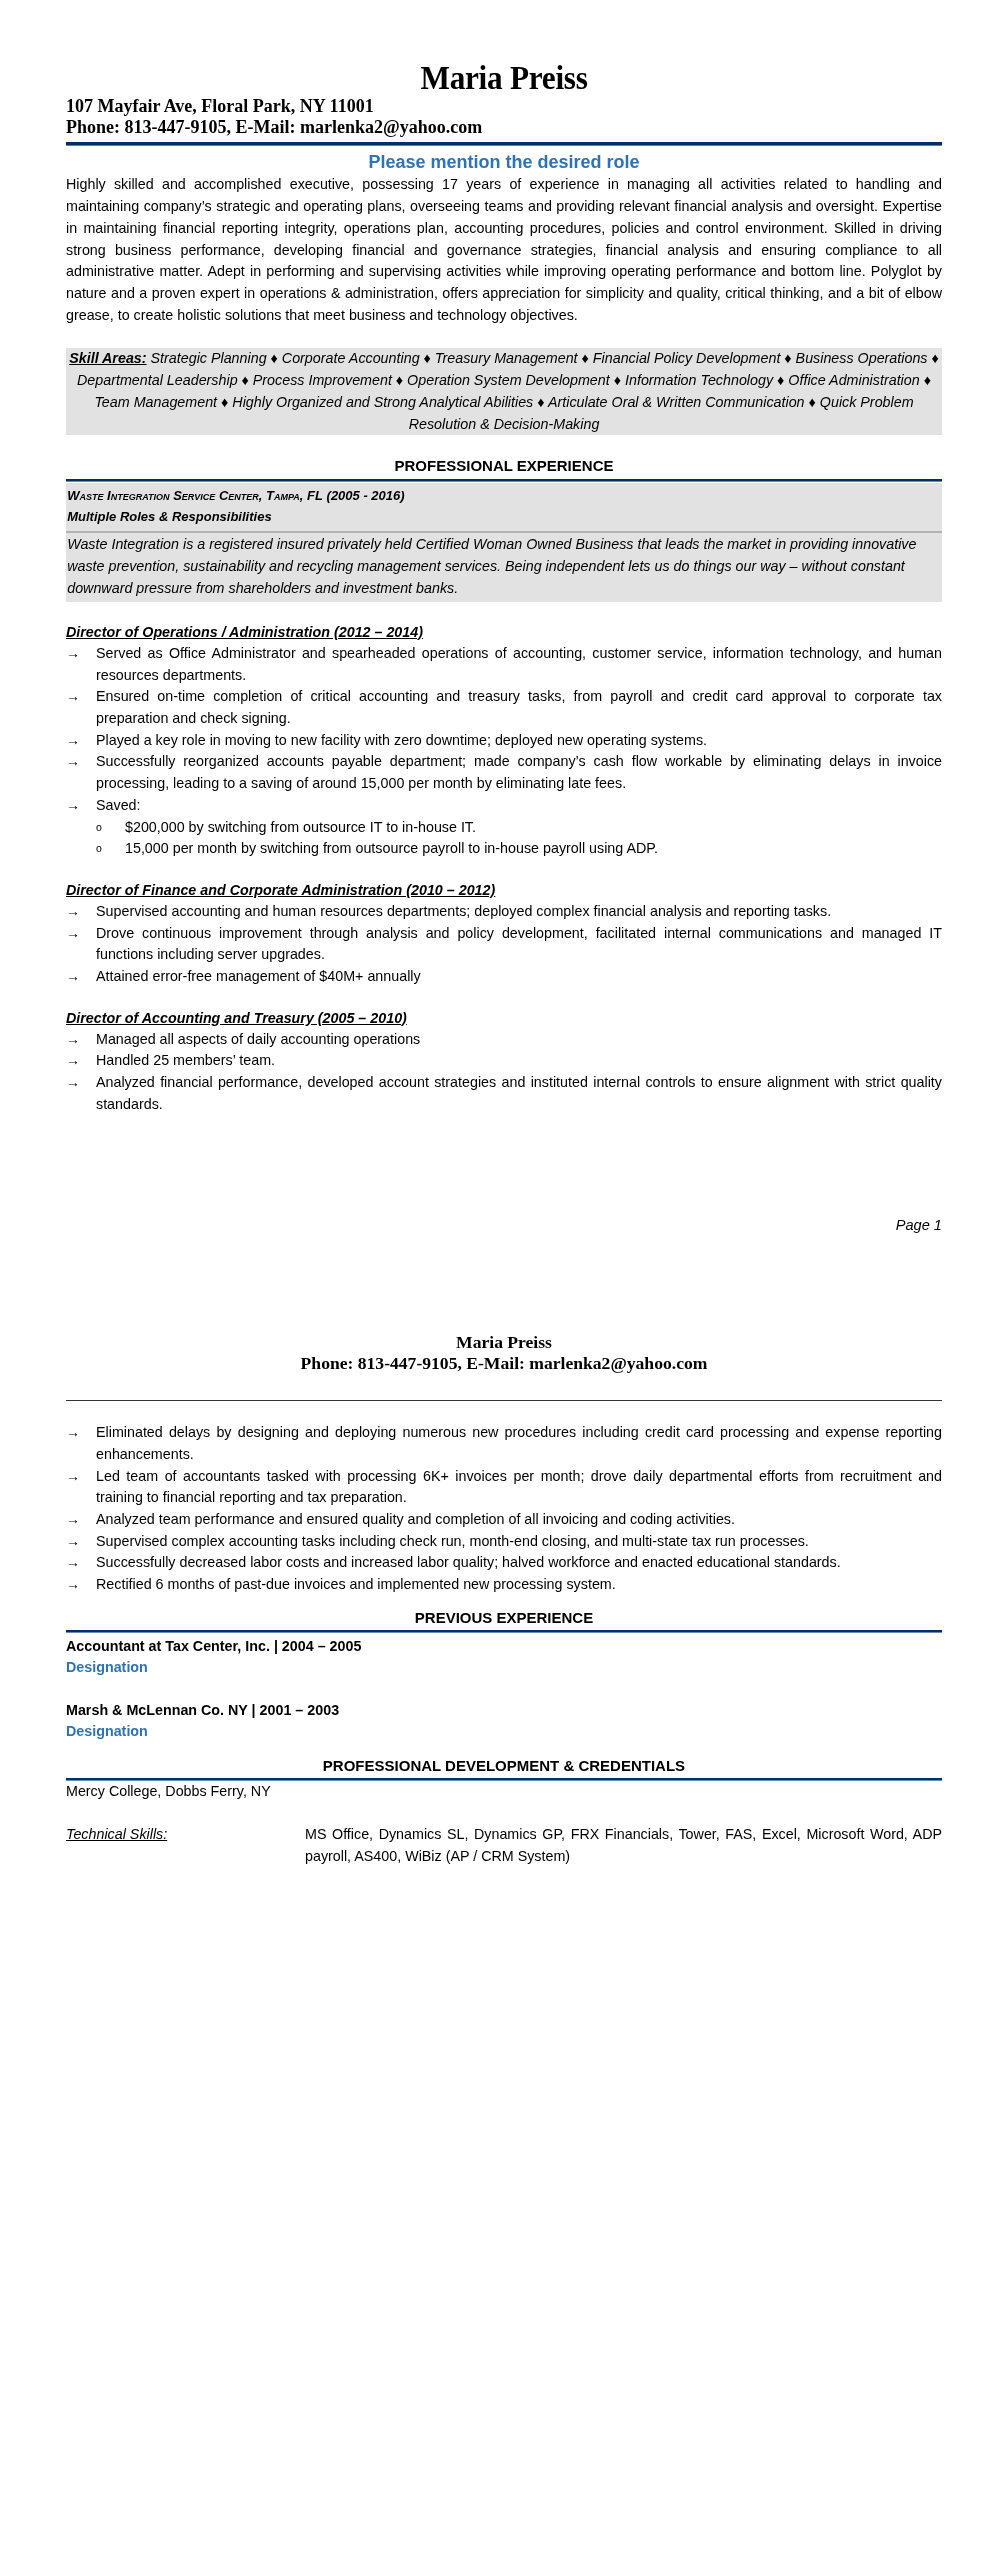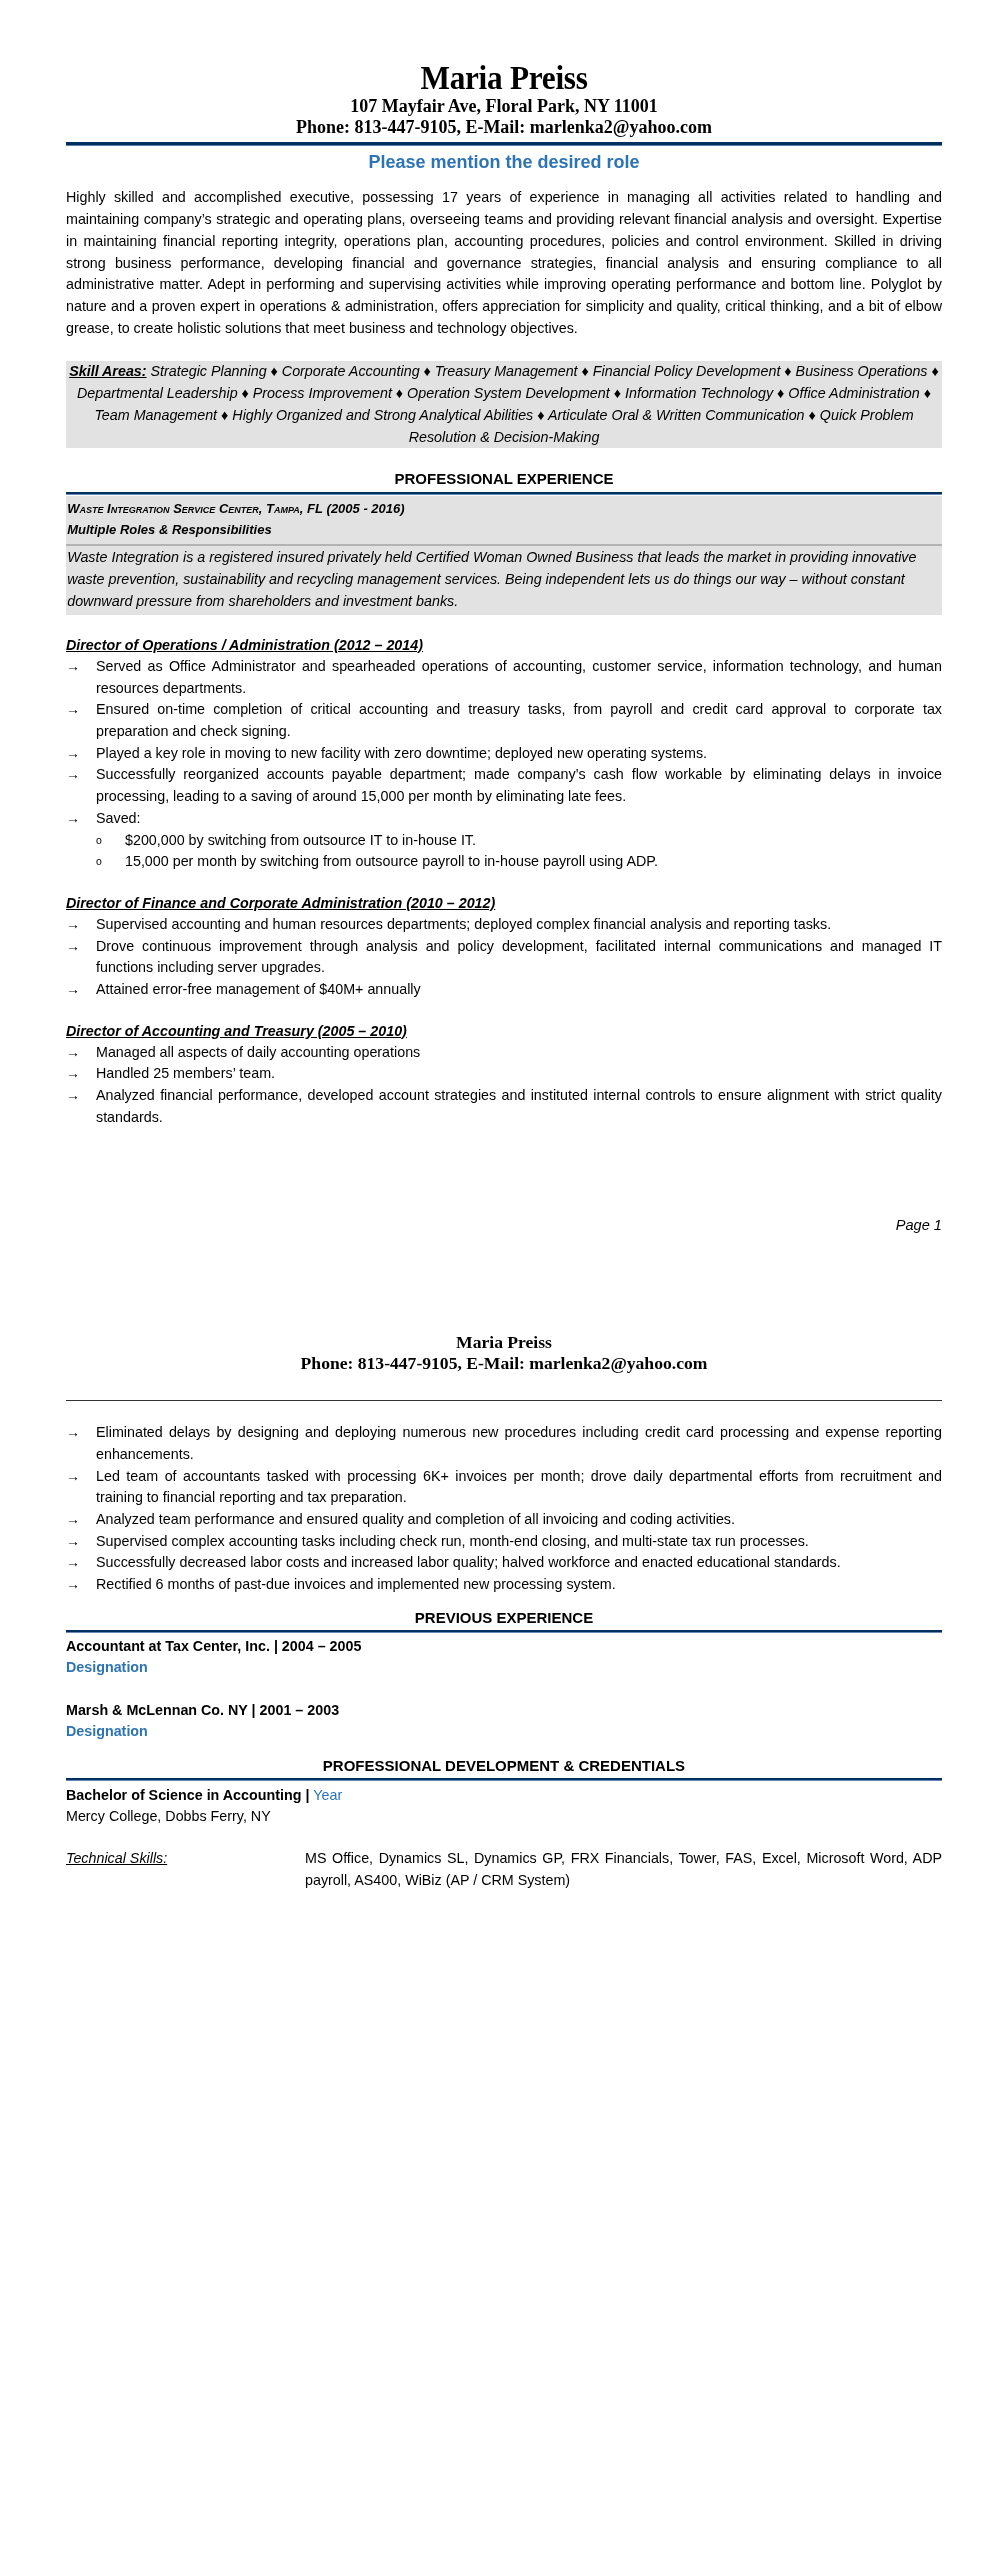--- a/index.html
+++ b/index.html
@@ -4,26 +4,26 @@
 <style>
   * { box-sizing: border-box; margin: 0; padding: 0; }
   html, body { width: 995px; background: #ffffff; }
   body { position: relative; height: 2576px; color: #000; font-family: "Liberation Sans", sans-serif; }
 
   .page { position: absolute; left: 66px; width: 876px; }
   #page1 { top: 59px; height: 1206px; }
   #page2 { top: 1332px; height: 1241px; }
 
   .name { text-align: center; font-family: "Liberation Serif", serif; font-weight: bold; font-size: 34px; line-height: 37px; letter-spacing: -0.3px; transform: scaleX(0.92); }
-  .addr { text-align: center; font-family: "Liberation Serif", serif; font-weight: bold; font-size: 18px; line-height: 21px; }
+  .addr { font-family: "Liberation Serif", serif; font-weight: bold; font-size: 18px; line-height: 21px; }
   .rule-navy { height: 4.1px; background: #00305f; margin-top: 3.5px; border-bottom: 0.6px solid #5a7fa8; }
   .desired { text-align: center; color: #2e74b5; font-weight: bold; font-size: 18px; line-height: 22px; margin-top: 5.9px; }
 
   .body-text { font-size: 14.3px; line-height: 21.7px; text-align: justify; }
-  .summary { margin-top: 14px; }
+  .summary { margin-top: 1px; }
 
   .skills-box { margin-top: 22px; background: #e2e2e2; padding: 0 2.3px; text-align: center; font-style: italic; font-size: 14.3px; line-height: 21.7px; }
   .skills-label { font-weight: bold; text-decoration: underline; }
 
   .section-title { text-align: center; font-weight: bold; font-size: 15px; line-height: 19px; margin-top: 21px; }
   .section-rule { height: 2.9px; background: #00305f; margin-top: 3.5px; border-bottom: 0.6px solid #6b8cb0; }
 
   .company-box { background: #e2e2e2; margin-top: 1.8px; }
   .company-head { padding: 1.2px 1.2px 4.7px; font-weight: bold; font-style: italic; font-size: 13px; line-height: 21px; border-bottom: 2.3px solid #b3b3b3; }
   .company-name { font-variant: small-caps; }
@@ -139,23 +139,20 @@
     <div class="designation">Designation</div>
   </div>
   <div style="margin-top:21px">
     <div class="prev-item-title">Marsh &amp; McLennan Co. NY | 2001 – 2003</div>
     <div class="designation">Designation</div>
   </div>
 
   <div class="section-title" style="margin-top:13px">PROFESSIONAL DEVELOPMENT &amp; CREDENTIALS</div>
   <div class="section-rule"></div>
 
-  <div class="prev-item-title" style="margin-top:3.5px">
-    <span>Bachelor of Science in Accounting | </span><span class="year">Year</span>
-  </div>
   <div class="body-text">Mercy College, Dobbs Ferry, NY</div>
 
   <div class="tech-row">
     <div class="tech-label">Technical Skills:</div>
     <div class="tech-value">MS Office, Dynamics SL, Dynamics GP, FRX Financials, Tower, FAS, Excel, Microsoft Word, ADP payroll, AS400, WiBiz (AP / CRM System)</div>
   </div>
 
   <div class="page-num">Page 2</div>
 </div>
 

